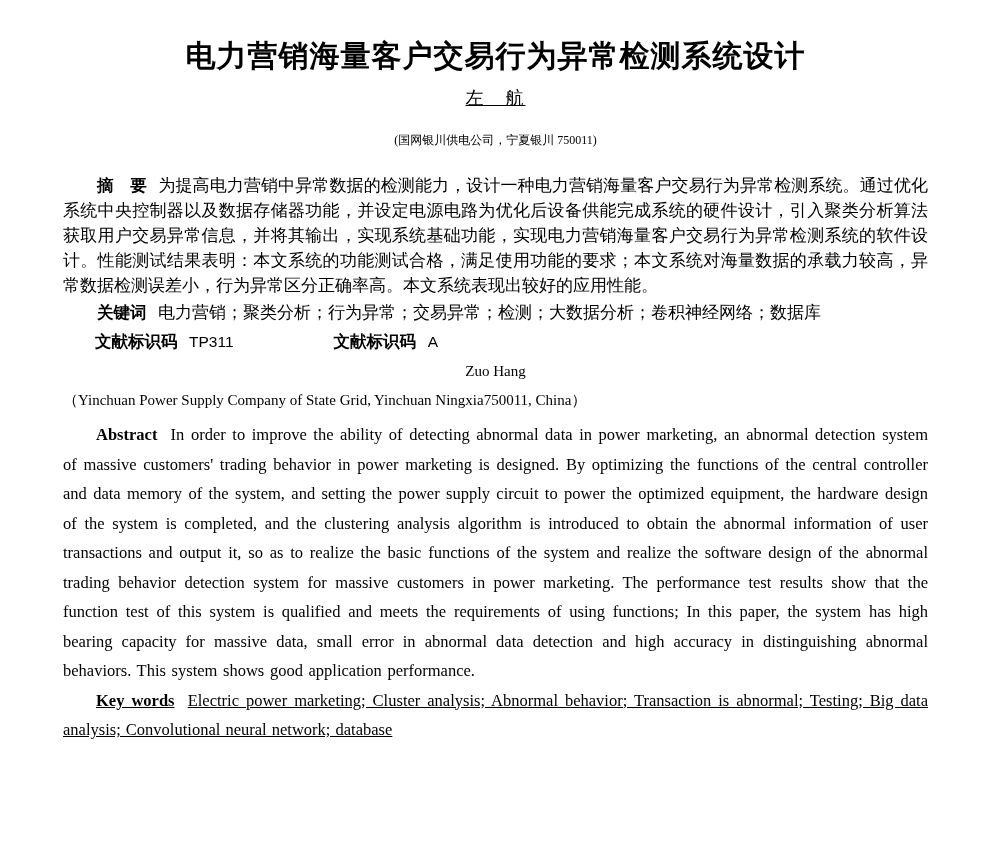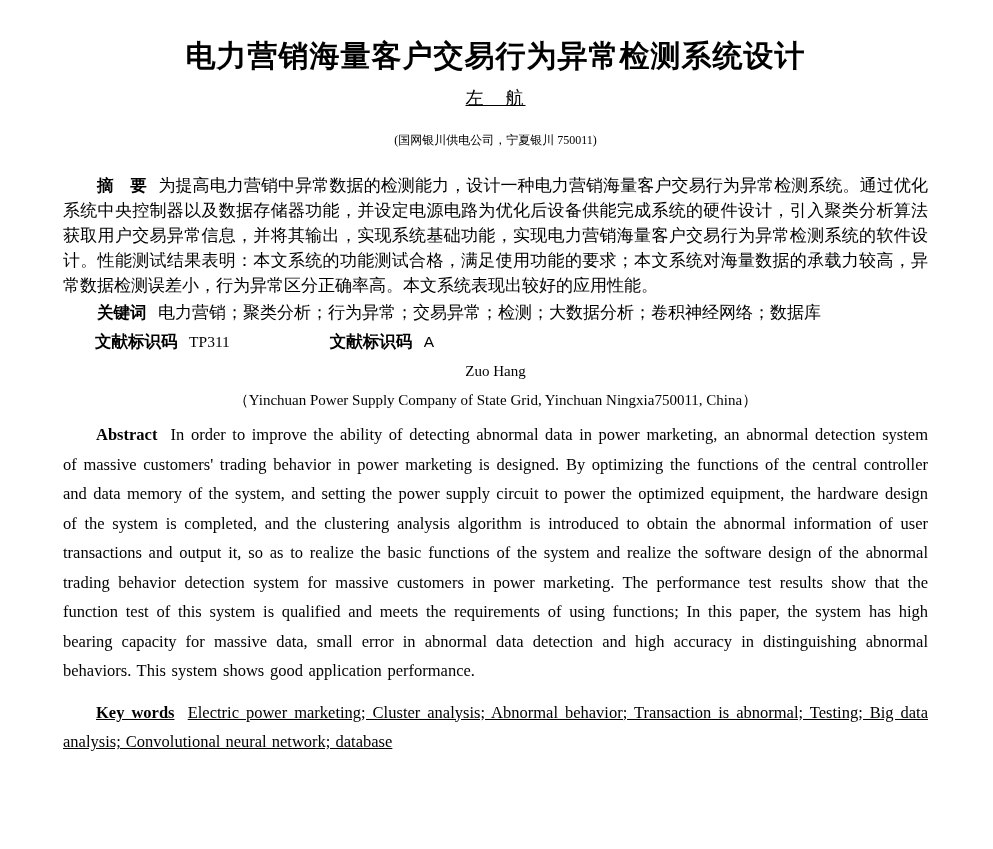--- a/index.html
+++ b/index.html
@@ -64,21 +64,21 @@
     font-size: 17px;
     line-height: 29px;
     text-indent: 2em;
   }
   .clc-row {
     margin: 0;
     font-size: 16px;
     line-height: 29px;
     text-indent: 2em;
   }
-  .clc-value { font-family: Liberation Serif, serif; font-size: 15.5px; }
+  .clc-value { font-family: Liberation Sans, sans-serif; font-size: 15.5px; }
   .doc-code-label { margin-left: 100px; }
   .doc-code-value { font-family: "Liberation Sans", "DejaVu Sans", sans-serif; font-size: 15.5px; }
   
   .title-en {
     margin: 15px 0 0 0;
     font-family: "Liberation Serif", "DejaVu Serif", serif;
     font-weight: bold;
     font-size: 19.5px;
     line-height: 27px;
     text-align: justify;
@@ -86,27 +86,26 @@
     word-spacing: 2px;
   }
   .author-en {
     margin-top: 5px;
     text-align: center;
     font-size: 15px;
     line-height: 20px;
   }
   .affil-en {
     margin-top: 9px;
-    text-align: center;
     font-size: 15px;
     line-height: 20px;
   }
   
   .abstract-en {
-    margin: 10px 0 12px 0;
+    margin: 10px 0 0 0;
     font-size: 16.5px;
     line-height: 29.5px;
     text-align: justify;
     text-indent: 2em;
     word-spacing: 1.5px;
   }
   .label-bold {
     font-weight: bold;
     margin-right: 0.8em;
   }

